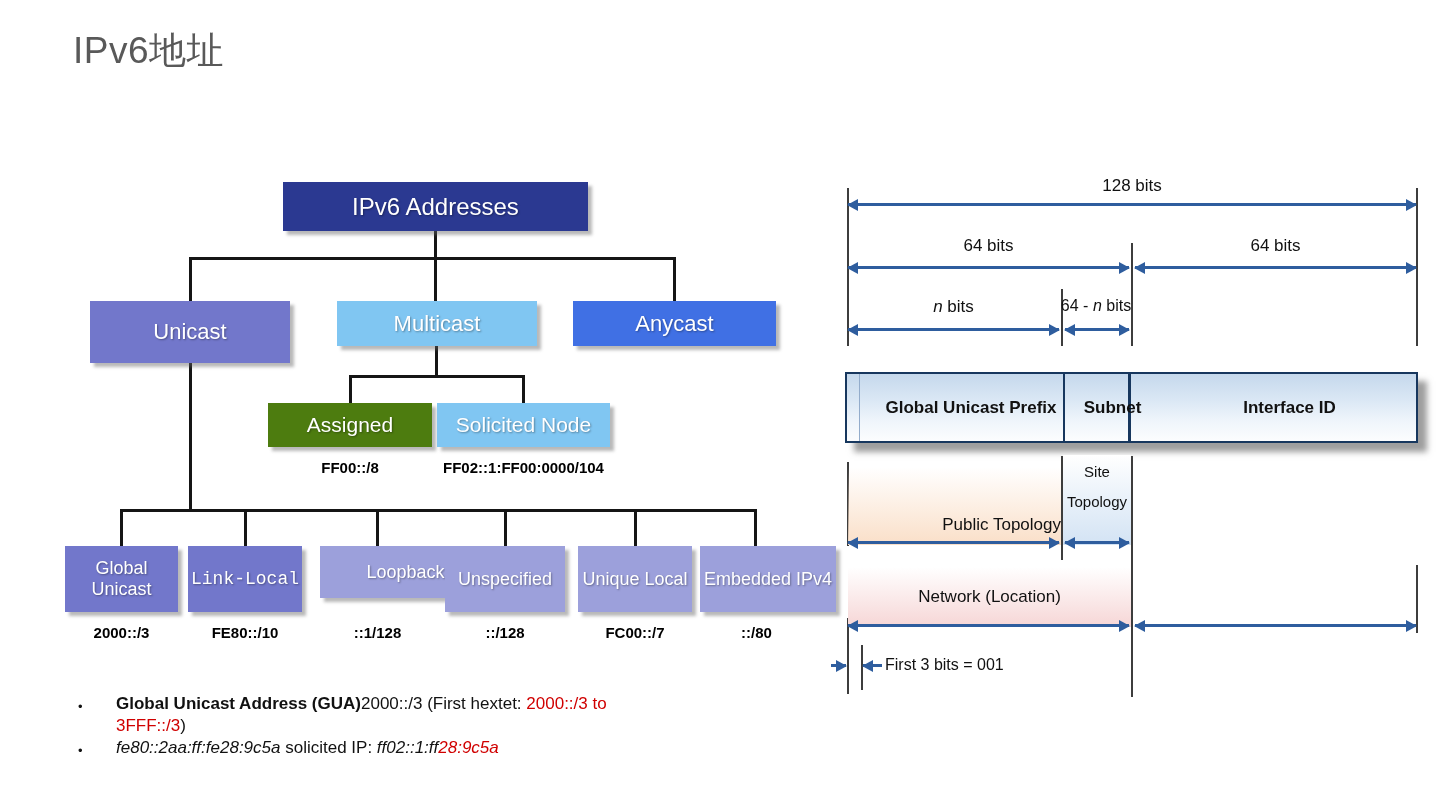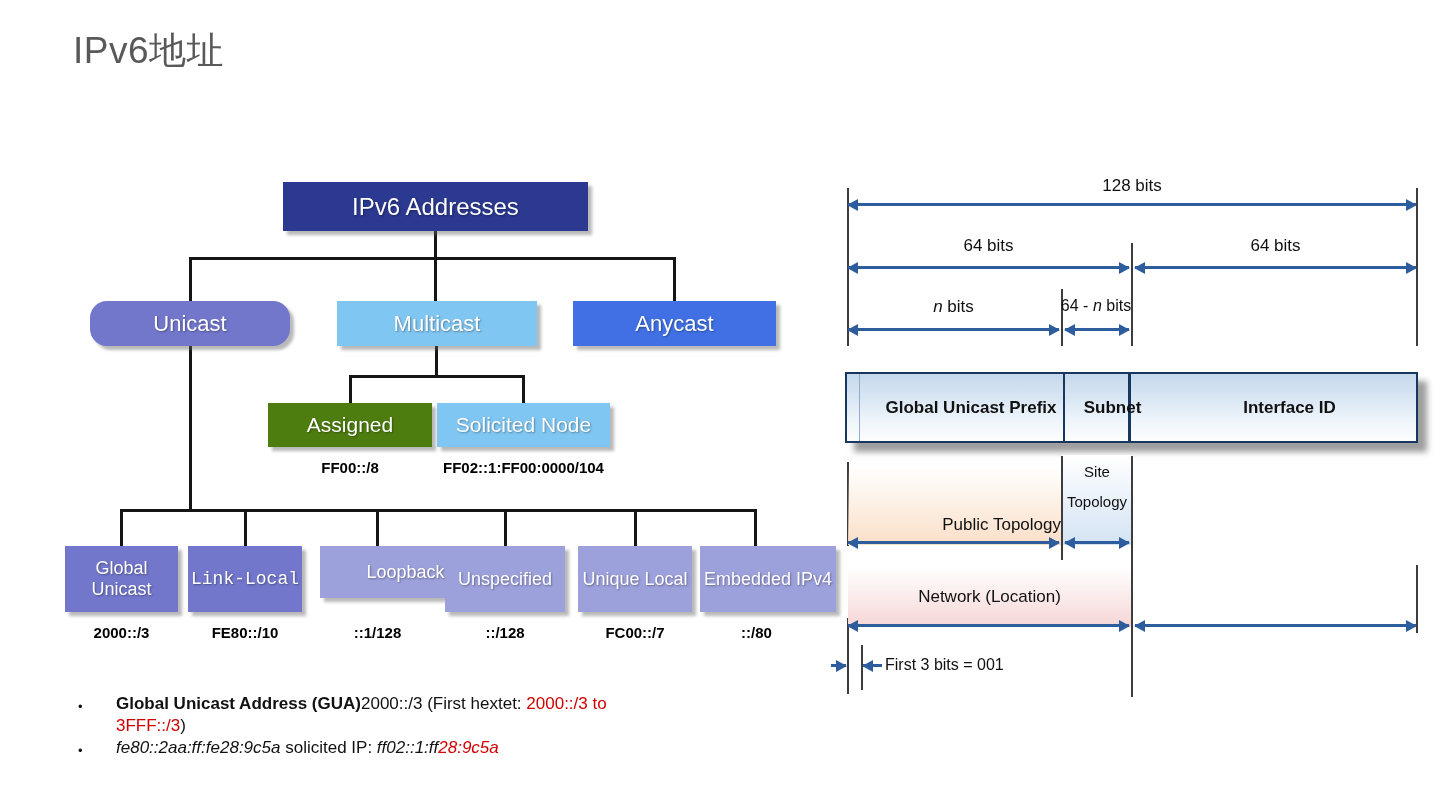--- a/index.html
+++ b/index.html
@@ -67,21 +67,21 @@
   <div class="tl" style="left:244px;top:509px;width:3px;height:37px;"></div>
   <div class="tl" style="left:376px;top:509px;width:3px;height:37px;"></div>
   <div class="tl" style="left:504px;top:509px;width:3px;height:37px;"></div>
   <div class="tl" style="left:634px;top:509px;width:3px;height:37px;"></div>
   <div class="tl" style="left:754px;top:509px;width:3px;height:37px;"></div>
 
   <div class="box" style="left:283px;top:182px;width:305px;height:49px;background:#2b3991;font-size:24px;">
     <span>IPv6 Addresses</span>
   </div>
 
-  <div class="box" style="left:90px;top:301px;width:200px;height:45px;background:#7277cb;font-size:22px;border-radius:17px;">
+  <div class="box" style="left:90px;top:301px;width:200px;height:62px;background:#7277cb;font-size:22px;">
     <span>Unicast</span>
   </div>
   <div class="box" style="left:337px;top:301px;width:200px;height:45px;background:#80c6f2;font-size:22px;">
     <span>Multicast</span>
   </div>
   <div class="box" style="left:573px;top:301px;width:203px;height:45px;background:#4070e4;font-size:22px;">
     <span>Anycast</span>
   </div>
 
   <div class="box" style="left:268px;top:403px;width:164px;height:44px;background:#4d7c0f;font-size:21px;">

